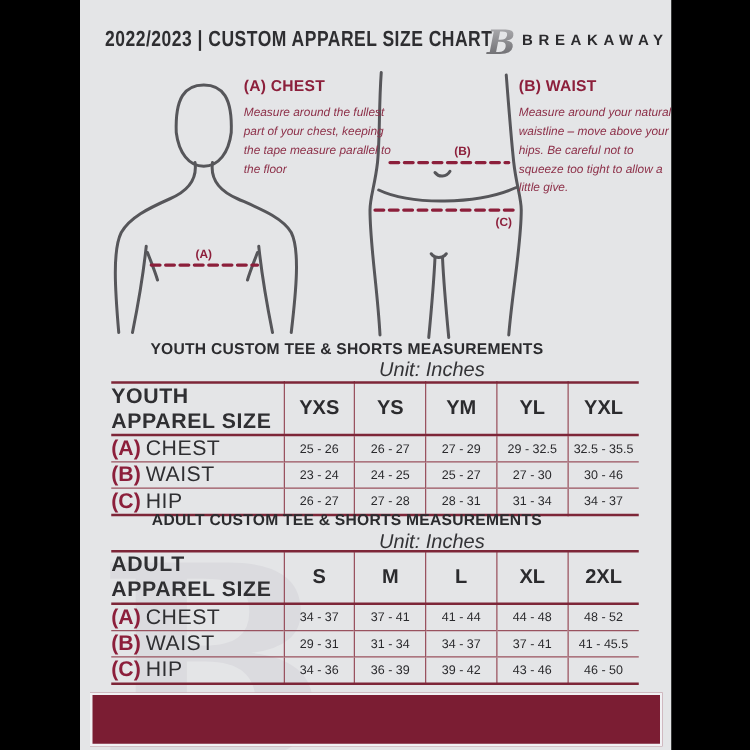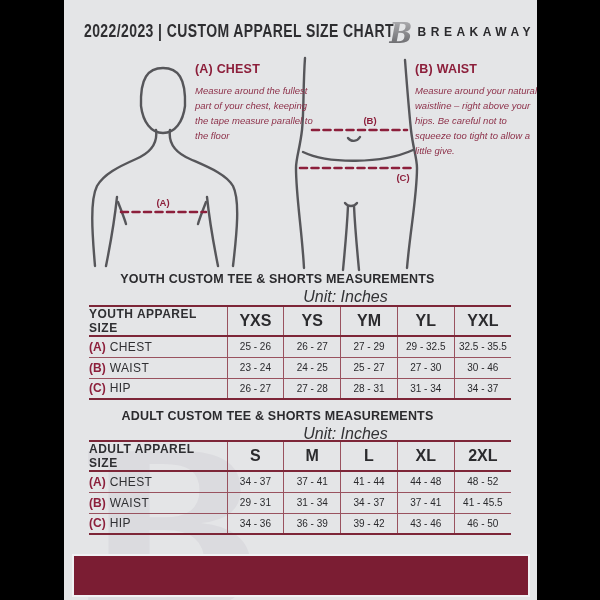--- a/index.html
+++ b/index.html
@@ -42,21 +42,21 @@
             border-top:2px solid #7d2638;border-bottom:2.5px solid #7d2638;}
   table.size-table col.c0{width:138px;}
   table.size-table col.cn{width:56.8px;}
   table.size-table thead tr{height:26px;border-bottom:2px solid #7d2638;}
   table.size-table tbody tr{height:21px;}
   table.size-table tbody tr + tr{border-top:1.5px solid #99525f;}
   table.size-table th,table.size-table td{padding:0;vertical-align:middle;}
   .size-col{border-left:1.5px solid #99525f;text-align:center;}
   th.size-col{font-weight:bold;font-size:16px;color:#2b2b2e;}
   td.size-col{font-weight:normal;font-size:10px;color:#2a2a2d;}
-  .label-col{text-align:left;padding-left:12px;font-size:12px;color:#2f2f32;letter-spacing:.5px;margin-top:40px;}
+  .label-col{text-align:left;padding-left:12px;font-size:17px;color:#2f2f32;letter-spacing:.5px;margin-top:40px;}
   td.label-col{letter-spacing:.4px;}
   .row-key{color:#8c1f3b;font-weight:bold;margin-right:4px;letter-spacing:0;}
 
   
   .footer-bar{position:absolute;left:8px;top:554px;width:454px;height:39px;
               background:#7b1d33;border:2px solid #f1f1f4;z-index:2;}
 </style>
 </head>
 <body>
 
@@ -105,21 +105,21 @@
       <text x="80" y="68" text-anchor="middle">(B)</text>
       <text x="113" y="125" text-anchor="middle">(C)</text>
     </svg>
 
     <div class="guide" style="left:131px;top:62px;width:118px;">
       <h3>(A) CHEST</h3>
       <p>Measure around the fullest part of your chest, keeping the tape measure parallel to the floor</p>
     </div>
     <div class="guide" style="left:351px;top:62px;width:122px;">
       <h3>(B) WAIST</h3>
-      <p>Measure around your natural waistline – right above your hips. Be careful not to squeeze too tight to allow a little give.</p>
+      <p>Measure around your natural waistline – move above your hips. Be careful not to squeeze too tight to allow a little give.</p>
     </div>
 
     <div class="sec-title" style="top:272px;">YOUTH CUSTOM TEE &amp; SHORTS MEASUREMENTS</div>
     <div class="sec-unit" style="top:288px;">Unit: Inches</div>
     <table class="size-table" id="youth-table" style="top:305px;">
       <colgroup>
           <col class="c0">
           <col class="cn">
           <col class="cn">
           <col class="cn">

